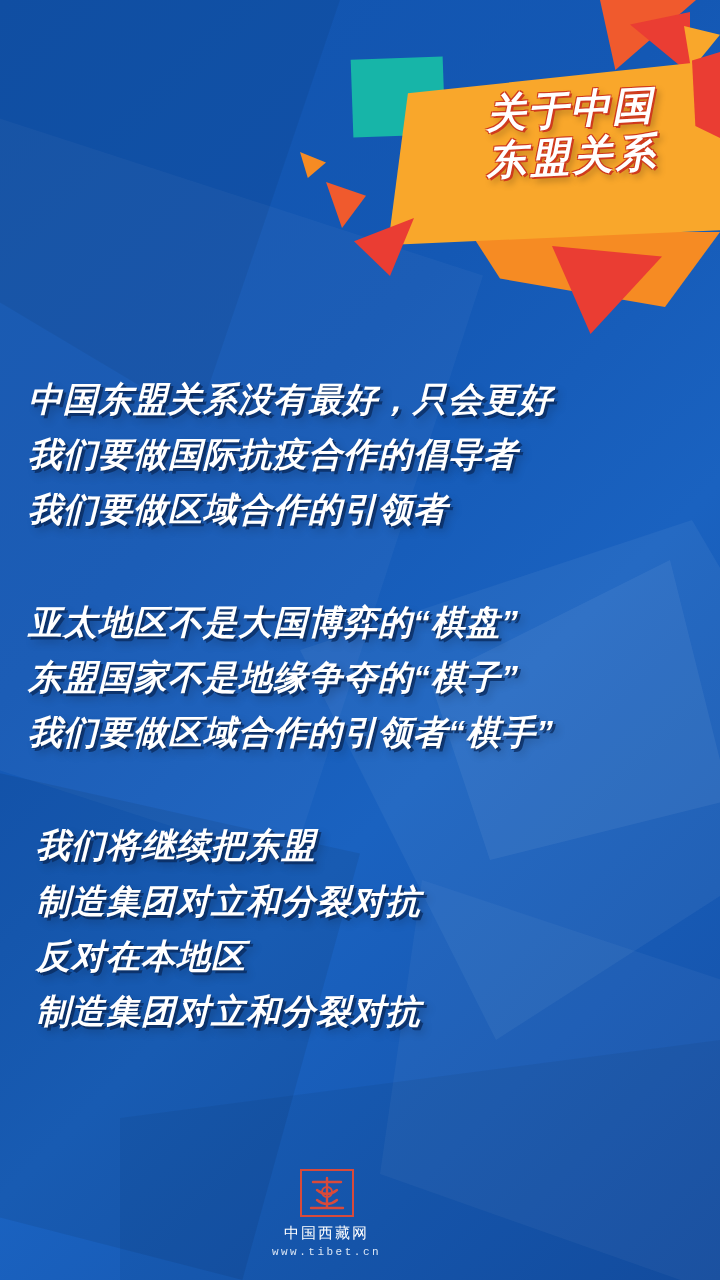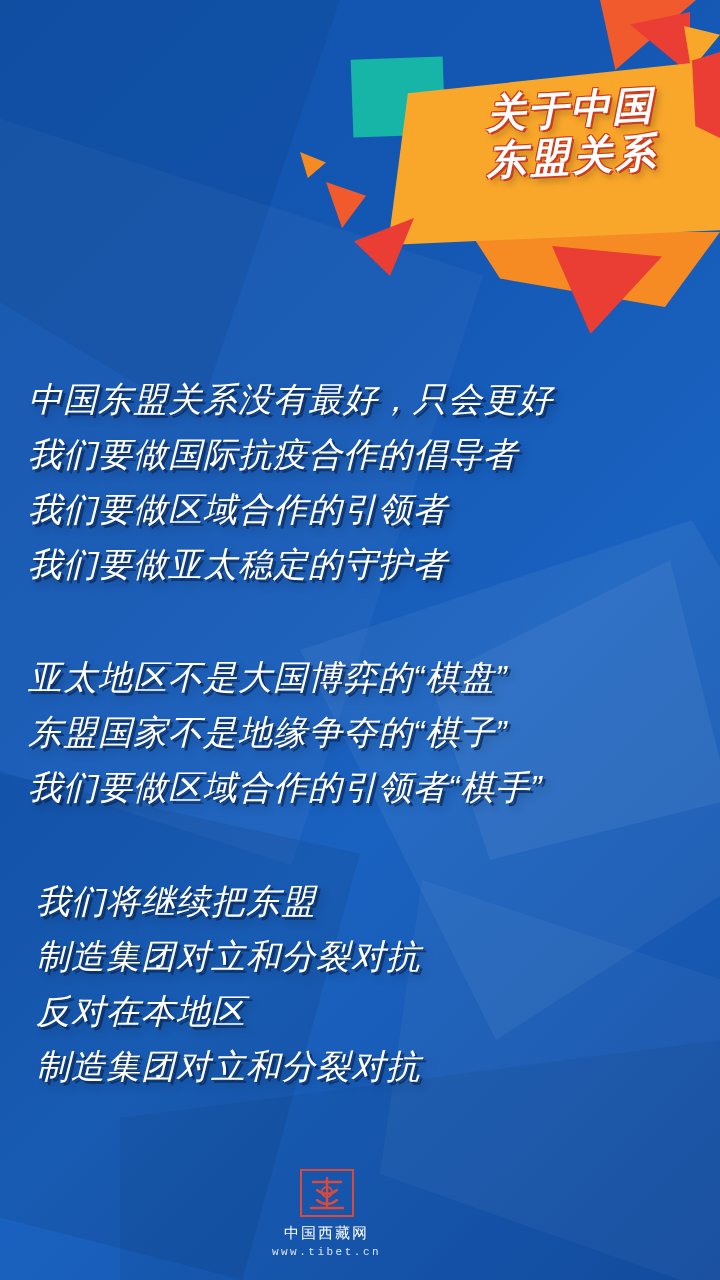--- a/index.html
+++ b/index.html
@@ -178,21 +178,21 @@
     top: 372px;
     width: 664px;
   }
   .para {
     margin-bottom: 58px;
   }
   .para:last-child { margin-bottom: 0; margin-left: 8px; }
   .line {
     color: #ffffff;
     font-size: 34px;
-    font-weight: normal;
+    font-weight: bold;
     font-style: italic;
     letter-spacing: 1px;
     line-height: 1.62;
     white-space: nowrap;
     text-shadow:
       3px 3px 0 rgba(9,42,92,0.75),
       1px 1px 0 rgba(9,42,92,0.6),
       5px 6px 9px rgba(0,0,0,0.22);
   }
 
@@ -254,21 +254,20 @@
       <span class="line2">东盟关系</span>
     </div>
   </div>
 
   <div class="content">
 
     <div class="para">
       <div class="line">中国东盟关系没有最好，只会更好</div>
       <div class="line">我们要做国际抗疫合作的倡导者</div>
       <div class="line">我们要做区域合作的引领者</div>
-      <div class="line">我们要做亚太稳定的守护者</div>
     </div>
 
     <div class="para">
       <div class="line">亚太地区不是大国博弈的“棋盘”</div>
       <div class="line">东盟国家不是地缘争夺的“棋子”</div>
       <div class="line">我们要做区域合作的引领者“棋手”</div>
     </div>
 
     <div class="para">
       <div class="line">我们将继续把东盟</div>

